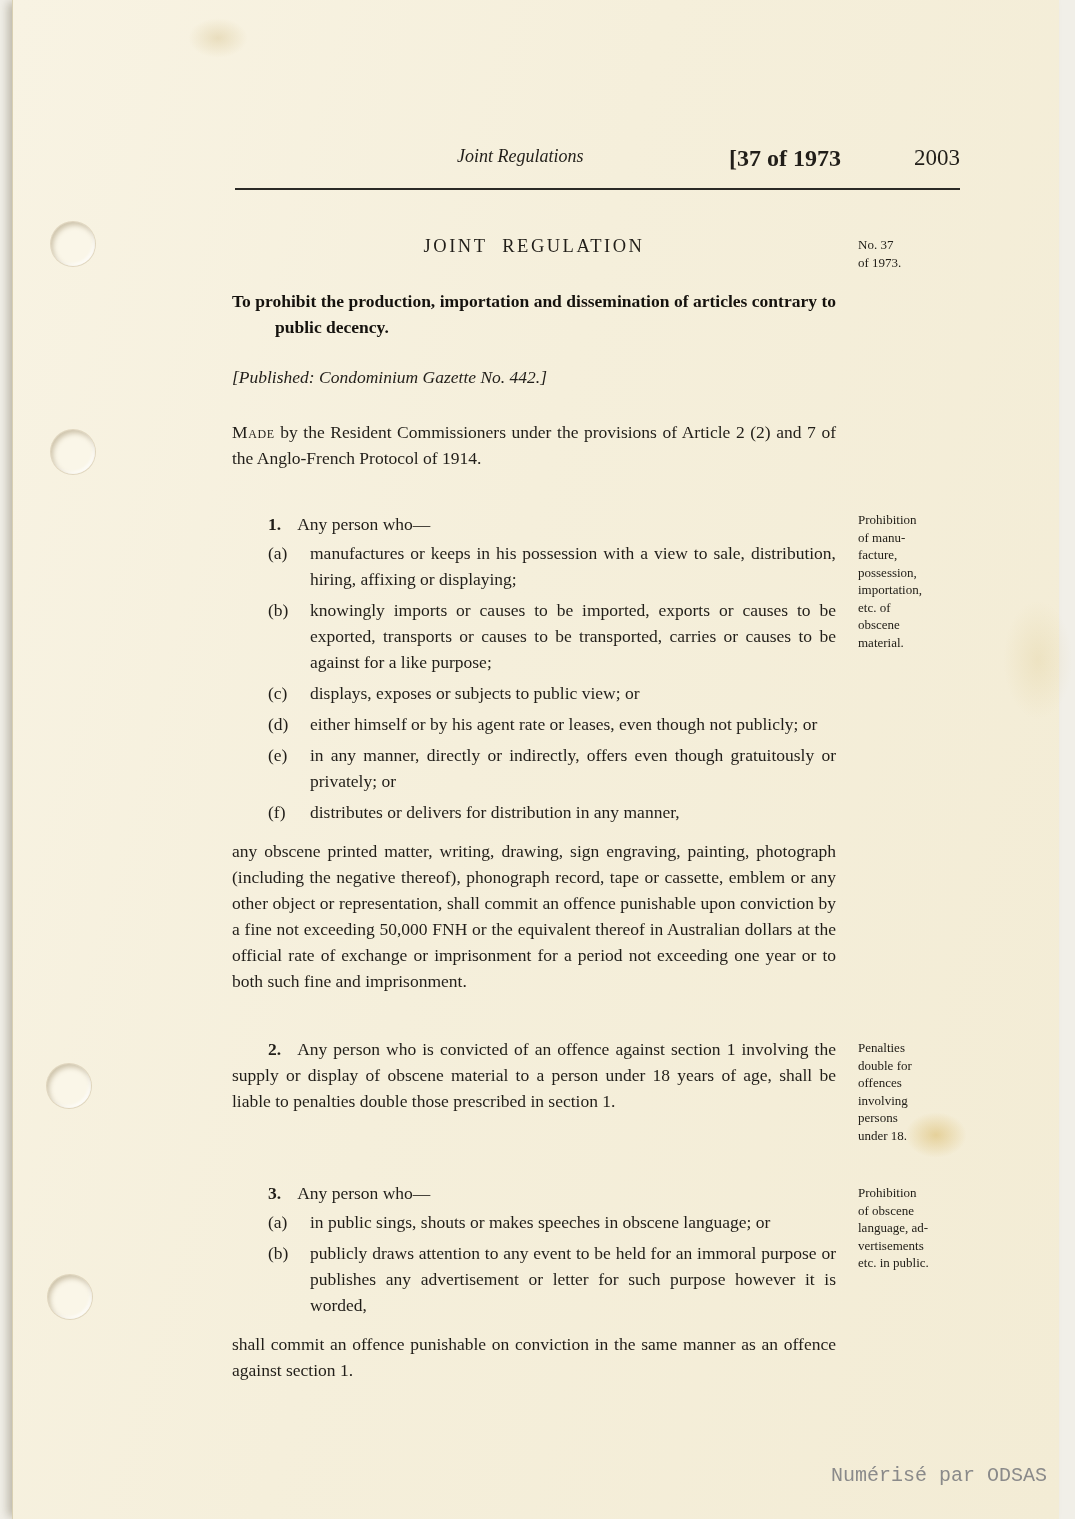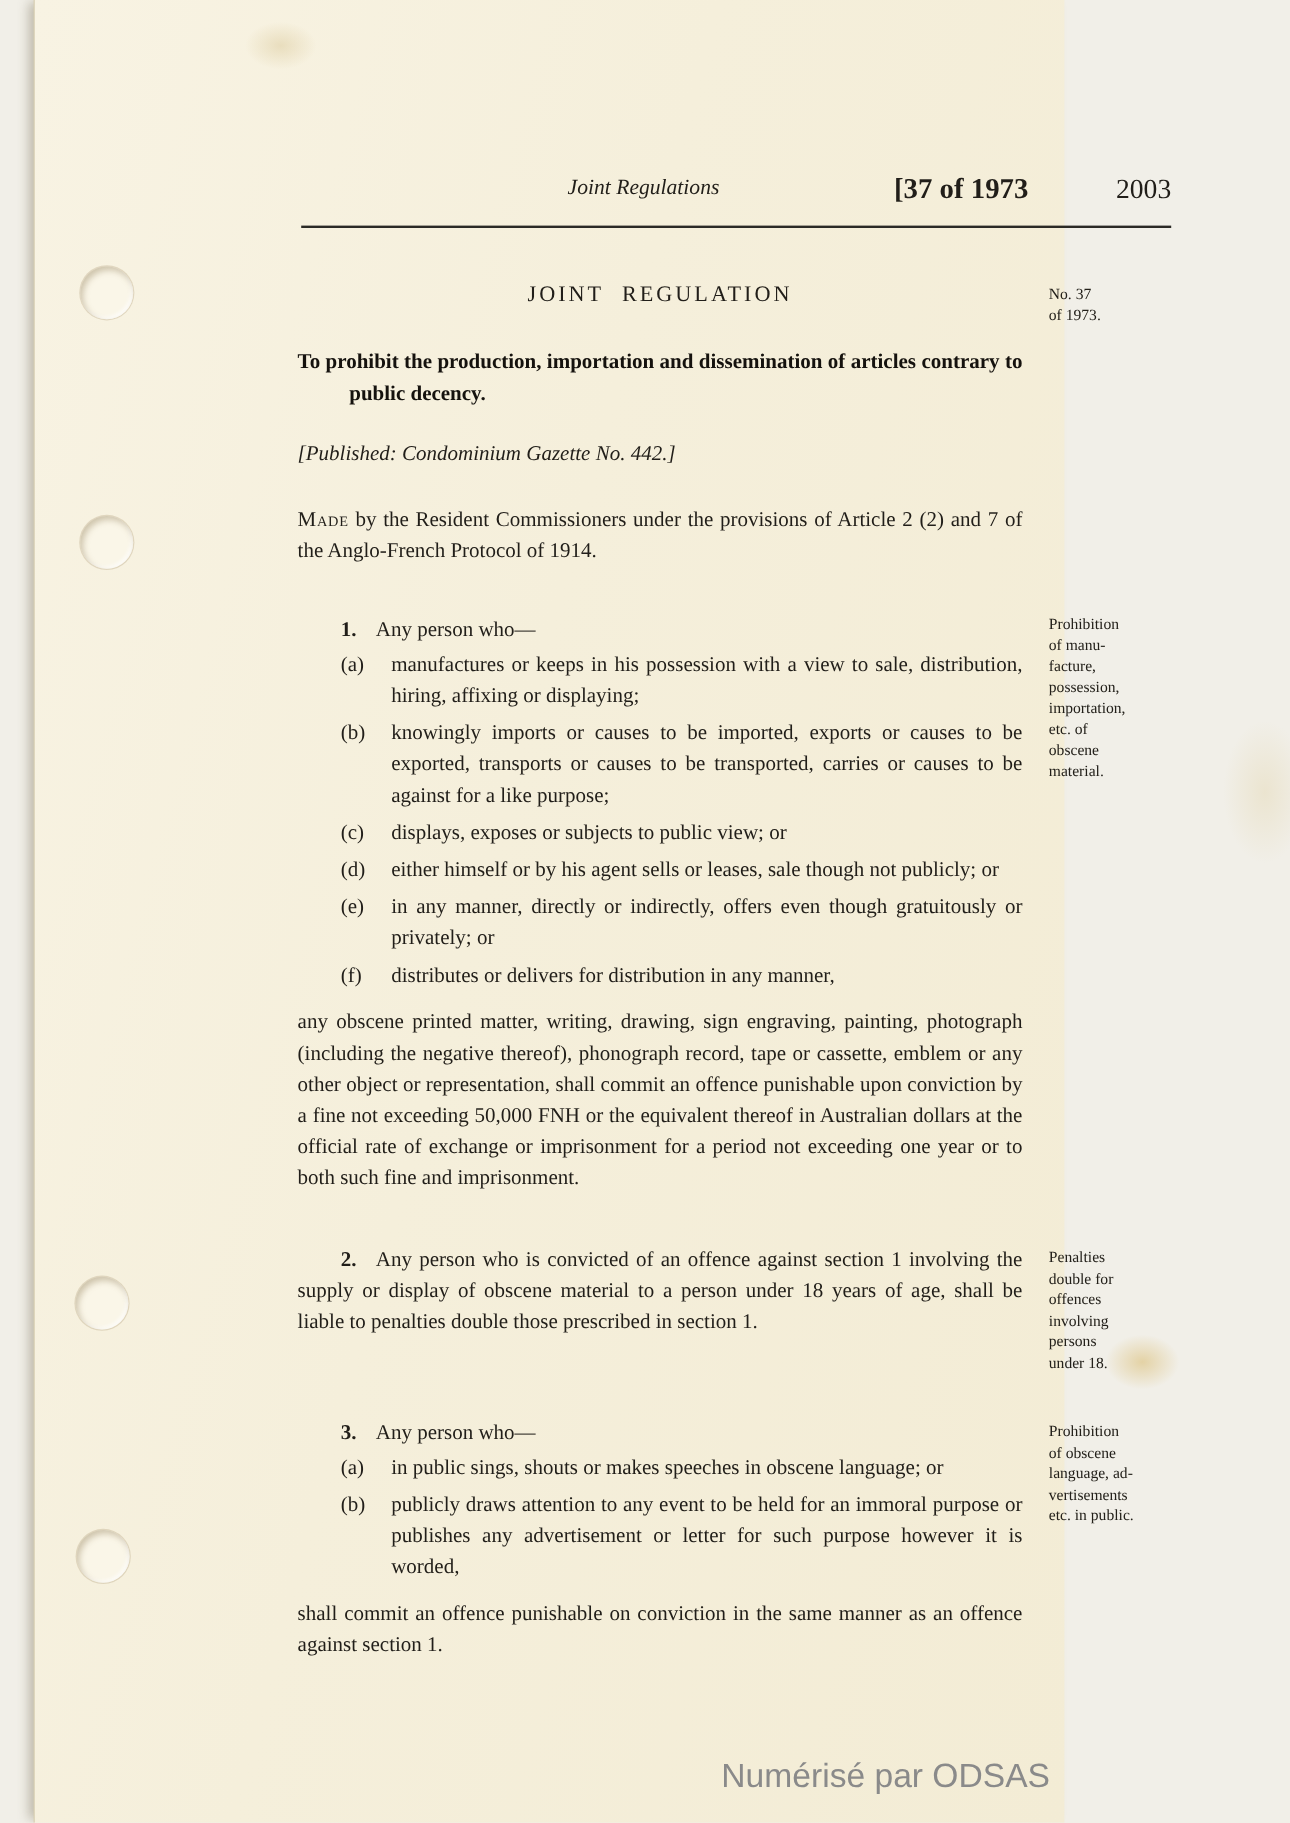--- a/index.html
+++ b/index.html
@@ -4,21 +4,21 @@
 <style>
   * { margin:0; padding:0; box-sizing:border-box; }
   html,body { width:1075px; height:1519px; }
   body {
     background:#f1efe8;
     font-family:"Liberation Serif", serif;
     overflow:hidden;
     position:relative;
   }
   .page {
-    position:absolute; left:28px; top:0; width:859px; height:1519px;
+    position:absolute; left:12px; top:0; width:1047px; height:1519px;
     background:linear-gradient(105deg,#f8f3e3 0%, #f5efdb 45%, #f3ecd5 100%);
     box-shadow:-6px 0 9px -2px rgba(90,78,50,0.35);
     border-left:1px solid #d9d0b2;
     color:#211e19;
   }
   .hole {
     position:absolute; width:44px; height:44px; border-radius:50%;
     background:#faf6e8;
     box-shadow:inset 2px 3px 5px rgba(140,120,80,0.40),
                inset -2px -2px 3px rgba(255,255,255,0.75),
@@ -74,21 +74,21 @@
   .sec-intro { margin-left:36px; margin-bottom:3px; }
   .secnum    { font-weight:bold; margin-right:16px; }
   .item      { position:relative; padding-left:78px; margin-bottom:5px; }
   .item .ilabel { position:absolute; left:36px; top:0; }
   .item .itext  { text-align:justify; }
   .cont { margin-top:13px; }
   .sec-para { text-indent:36px; }
 
   .watermark {
     position:absolute; right:12px; top:1464px;
-    font-family:Liberation Sans, sans-serif; font-size:28px; color:#8a8a8a;
+    font-family:Liberation Mono, monospace; font-size:20px; color:#8a8a8a;
   }
 </style>
 </head>
 <body>
 
 <div class="page">
 
   <div class="hole hole1"></div>
   <div class="hole hole2"></div>
   <div class="hole hole3"></div>
@@ -145,21 +145,21 @@
       <div class="item">
         <span class="ilabel">(b)</span>
         <div class="itext">knowingly imports or causes to be imported, exports or causes to be exported, transports or causes to be transported, carries or causes to be against for a like purpose;</div>
       </div>
       <div class="item">
         <span class="ilabel">(c)</span>
         <div class="itext">displays, exposes or subjects to public view; or</div>
       </div>
       <div class="item">
         <span class="ilabel">(d)</span>
-        <div class="itext">either himself or by his agent sells or leases, sale though not publicly; or</div>
+        <div class="itext">either himself or by his agent rate or leases, even though not publicly; or</div>
       </div>
       <div class="item">
         <span class="ilabel">(e)</span>
         <div class="itext">in any manner, directly or indirectly, offers even though gratuitously or privately; or</div>
       </div>
       <div class="item">
         <span class="ilabel">(f)</span>
         <div class="itext">distributes or delivers for distribution in any manner,</div>
       </div>
 

